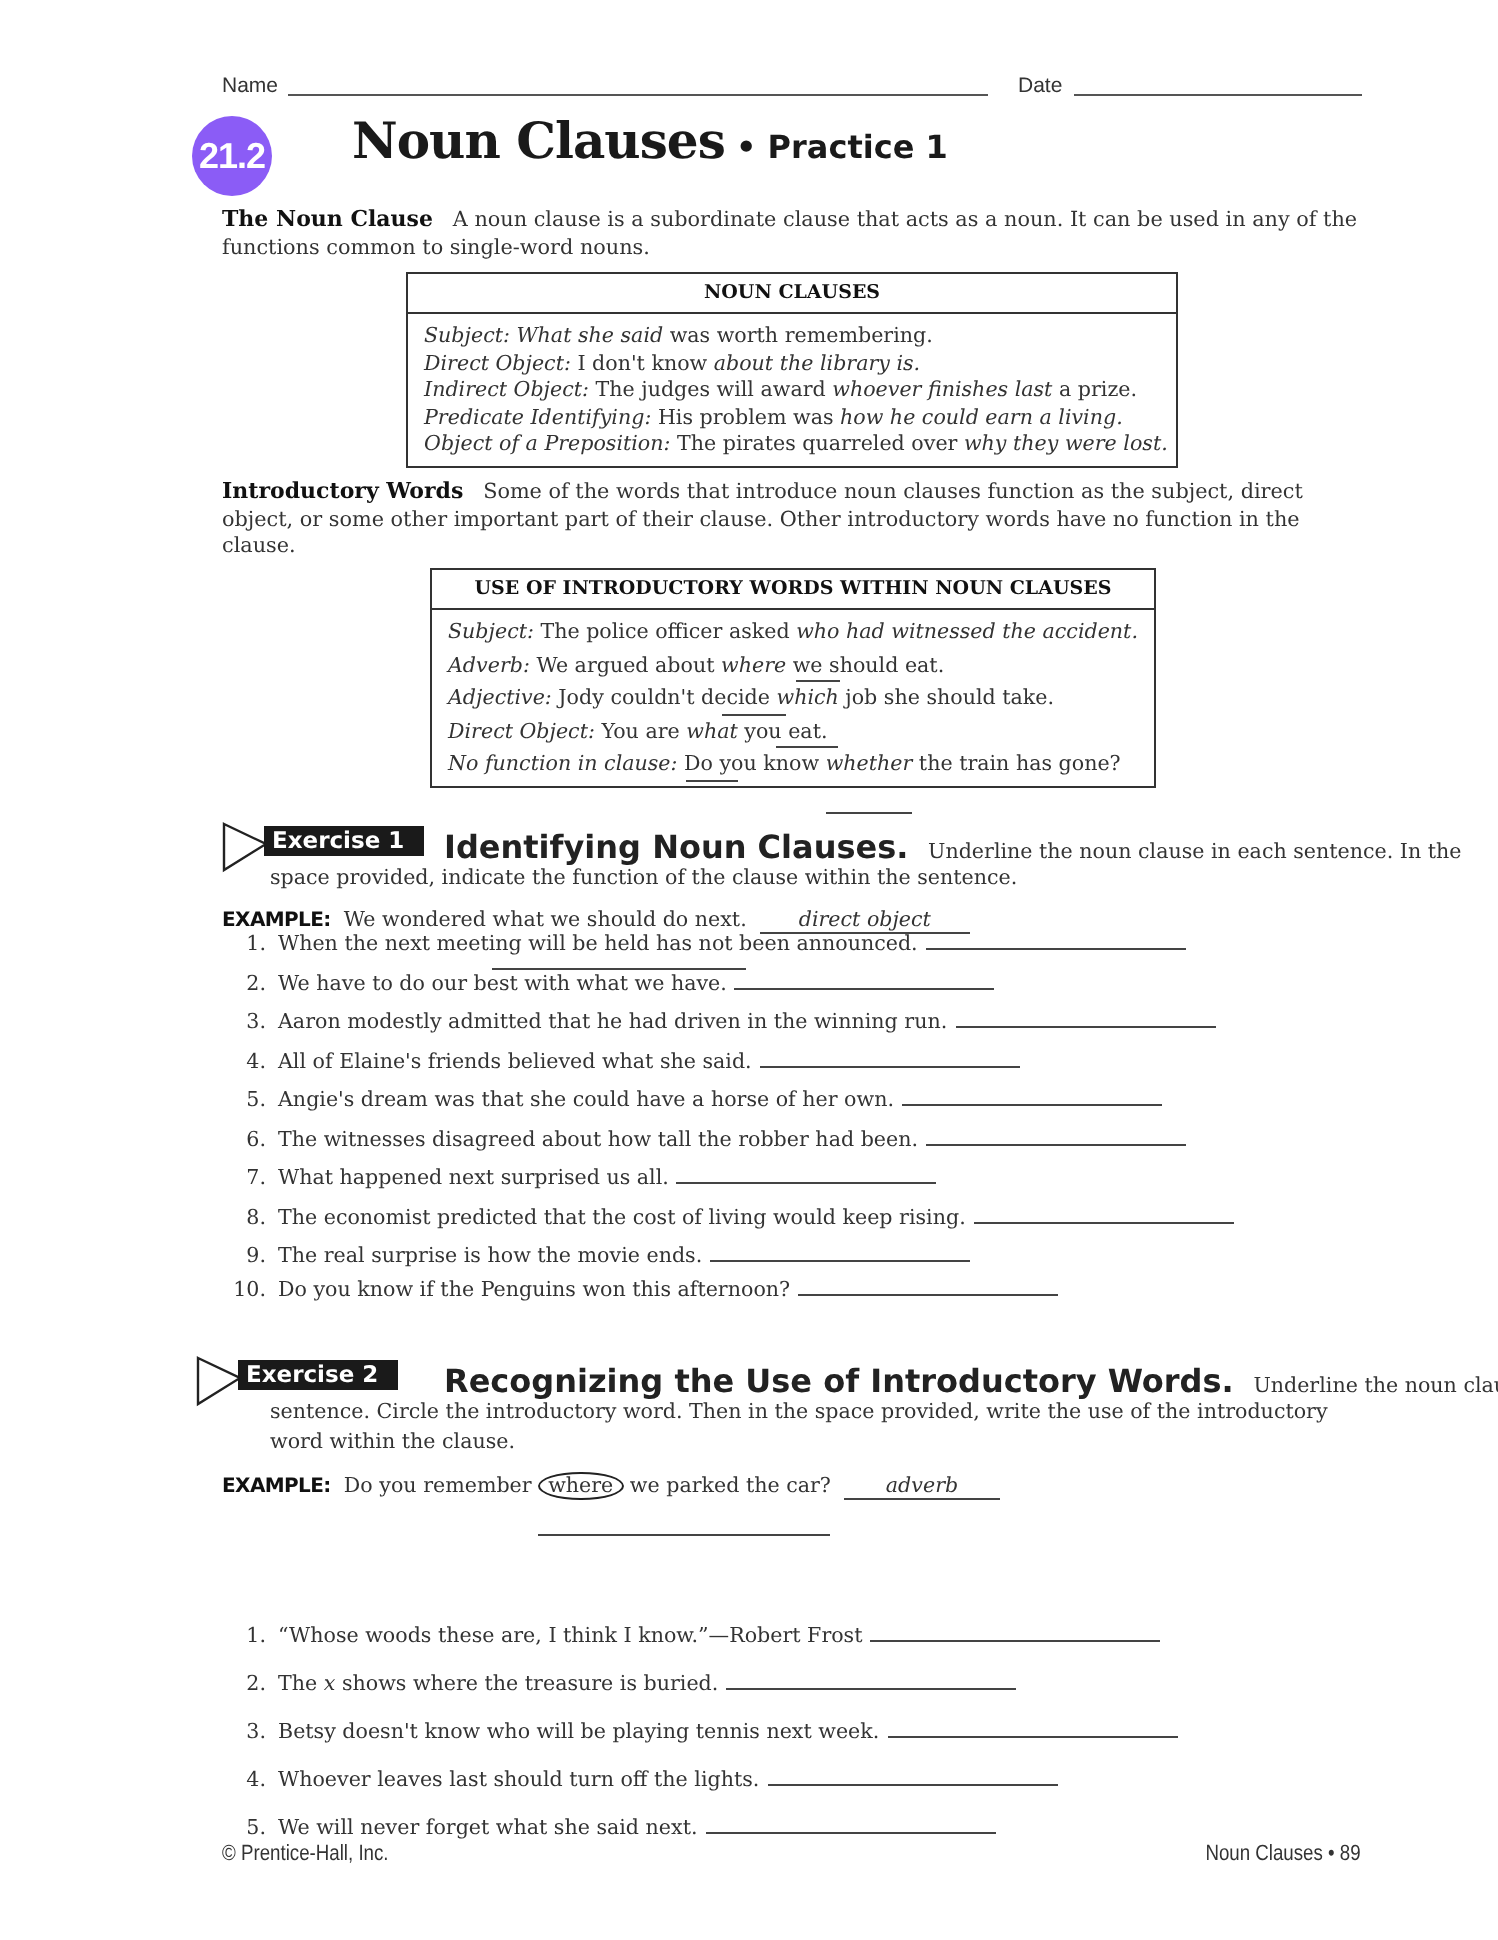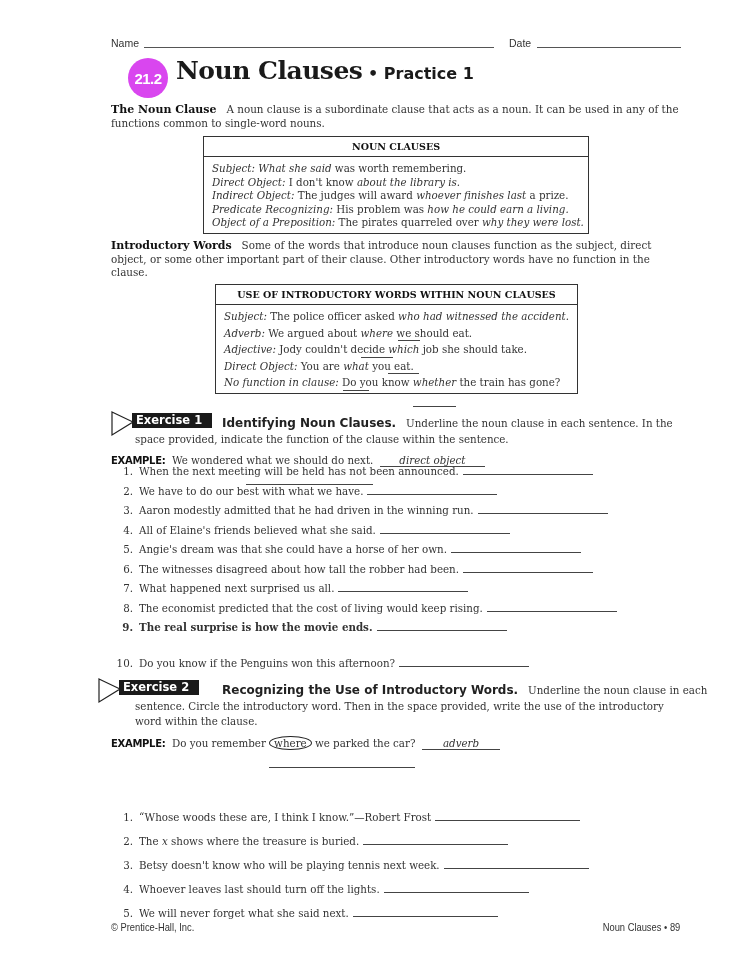--- a/index.html
+++ b/index.html
@@ -2,39 +2,39 @@
 <html><head>
   <meta charset="utf-8">
   <style>
     html, body { margin: 0; padding: 0; background: #ffffff; }
     body { width: 749px; height: 970px; position: relative; overflow: hidden; color: #222; font-family: "DejaVu Serif", serif; }
     .abs { position: absolute; }
     .sans { font-family: "Liberation Sans", sans-serif; }
     .hdr-label { font-size: 10.5px; color: #333; }
     .hline { border-bottom: 1px solid #555; height: 0; }
 
-    .badge { left: 128px; top: 58px; width: 40px; height: 40px; border-radius: 50%; background: #d946ef; color: #fff; font-family: "Liberation Sans", sans-serif; font-weight: bold; font-size: 15px; display: flex; align-items: center; justify-content: center; letter-spacing: -0.5px; }
+    .badge { left: 96px; top: 58px; width: 40px; height: 40px; border-radius: 50%; background: #8b5cf6; color: #fff; font-family: "Liberation Sans", sans-serif; font-weight: bold; font-size: 18px; display: flex; align-items: center; justify-content: center; letter-spacing: -0.5px; }
     .title { left: 176px; top: 56px; font-family: "DejaVu Serif", serif; font-weight: bold; font-size: 25px; color: #1a1a1a; letter-spacing: -0.5px; }
     .title .sub { font-family: "DejaVu Sans", sans-serif; font-size: 16px; font-weight: bold; letter-spacing: 0; }
 
     .para { font-size: 10.4px; line-height: 13.5px; width: 570px; color: #333; }
     .para b { font-family: "DejaVu Serif", serif; color: #111; font-size: 11px; }
 
     .box { border: 1.5px solid #333; background: #fff; }
     .box .bh { border-bottom: 1.5px solid #333; text-align: center; font-weight: bold; font-size: 9.5px; padding: 4px 0 4px; color: #111; }
     .box .bb { padding: 5px 8px 3px; font-size: 10.3px; color: #333; }
     .box .bb i { font-style: italic; }
     .row1 { line-height: 13.6px; white-space: nowrap; }
     .row2 { line-height: 16.6px; white-space: nowrap; }
     .ul { border-bottom: 1px solid #444; padding-bottom: 18px; }
 
     .ex-banner { height: 18px; }
     .ex-arrow { position: absolute; left: 0; top: 0; }
     .ex-tab { position: absolute; left: 21px; top: 2px; height: 15px; background: #1a1a1a; color: #fff; font-family: "DejaVu Sans", sans-serif; font-weight: bold; font-size: 11.5px; line-height: 15px; padding: 0 10px 0 4px; }
-    .ex-title { font-family: "DejaVu Sans", sans-serif; font-weight: bold; font-size: 12px; color: #222; }
+    .ex-title { font-family: "DejaVu Sans", sans-serif; font-weight: bold; font-size: 16px; color: #222; }
     .ex-text { font-size: 10.3px; color: #333; line-height: 15px; }
 
     .example { font-size: 10.3px; color: #333; white-space: nowrap; }
     .example .lbl { font-family: "DejaVu Sans", sans-serif; font-weight: bold; font-size: 10px; color: #111; letter-spacing: -0.3px; }
     .ans { display: inline-block; border-bottom: 1px solid #444; text-align: center; font-style: italic; }
 
     .item { font-size: 10.3px; color: #333; white-space: nowrap; height: 14px; }
     .item .num { display: inline-block; width: 22px; text-align: right; margin-right: 6px; }
     .blank { display: inline-block; border-bottom: 1px solid #444; width: 130px; height: 10px; margin-left: 4px; vertical-align: baseline; }
 
@@ -58,21 +58,21 @@
 <div class="abs para" style="left:111px;top:103px;">
   <b>The Noun Clause</b>&nbsp;&nbsp;&nbsp;<span>A noun clause is a subordinate clause that acts as a noun. It can be used in any of the functions common to single-word nouns.</span>
 </div>
 
 <div class="abs box" style="left:203px;top:136px;width:384px;">
   <div class="bh">NOUN CLAUSES</div>
   <div class="bb">
     <div class="row1"><i>Subject:</i> <i>What she said</i><span> was worth remembering.</span></div>
     <div class="row1"><i>Direct Object:</i><span> I don't know </span><i>about the library is.</i></div>
     <div class="row1"><i>Indirect Object:</i><span> The judges will award </span><i>whoever finishes last</i><span> a prize.</span></div>
-    <div class="row1"><i>Predicate Recognizing:</i><span> His problem was </span><i>how he could earn a living.</i></div>
+    <div class="row1"><i>Predicate Identifying:</i><span> His problem was </span><i>how he could earn a living.</i></div>
     <div class="row1"><i>Object of a Preposition:</i><span> The pirates quarreled over </span><i>why they were lost.</i></div>
   </div>
 </div>
 
 <div class="abs para" style="left:111px;top:239px;">
   <b>Introductory Words</b>&nbsp;&nbsp;&nbsp;<span>Some of the words that introduce noun clauses function as the subject, direct object, or some other important part of their clause. Other introductory words have no function in the clause.</span>
 </div>
 
 <div class="abs box" style="left:215px;top:284px;width:361px;">
   <div class="bh">USE OF INTRODUCTORY WORDS WITHIN NOUN CLAUSES</div>
@@ -104,21 +104,21 @@
 
 <div class="abs" style="left:111px;top:464px;">
   <div class="item" style="margin-bottom:5.5px;"><span class="num">1.</span><span>When the next meeting will be held has not been announced.</span><span class="blank"></span></div>
   <div class="item" style="margin-bottom:5.5px;"><span class="num">2.</span><span>We have to do our best with what we have.</span><span class="blank"></span></div>
   <div class="item" style="margin-bottom:5.5px;"><span class="num">3.</span><span>Aaron modestly admitted that he had driven in the winning run.</span><span class="blank"></span></div>
   <div class="item" style="margin-bottom:5.5px;"><span class="num">4.</span><span>All of Elaine's friends believed what she said.</span><span class="blank"></span></div>
   <div class="item" style="margin-bottom:5.5px;"><span class="num">5.</span><span>Angie's dream was that she could have a horse of her own.</span><span class="blank"></span></div>
   <div class="item" style="margin-bottom:5.5px;"><span class="num">6.</span><span>The witnesses disagreed about how tall the robber had been.</span><span class="blank"></span></div>
   <div class="item" style="margin-bottom:5.5px;"><span class="num">7.</span><span>What happened next surprised us all.</span><span class="blank"></span></div>
   <div class="item" style="margin-bottom:5.5px;"><span class="num">8.</span><span>The economist predicted that the cost of living would keep rising.</span><span class="blank"></span></div>
-  <div class="item" style="margin-bottom:22px;font-weight:bold;"><span class="num">9.</span><span>The real surprise is how the movie ends.</span><span class="blank"></span></div>
+  <div class="item" style="margin-bottom:3px;"><span class="num">9.</span><span>The real surprise is how the movie ends.</span><span class="blank"></span></div>
   <div class="item"><span class="num">10.</span><span>Do you know if the Penguins won this afternoon?</span><span class="blank"></span></div>
 </div>
 
 <div class="abs ex-banner" style="left:98px;top:678px;width:130px;">
   <svg class="ex-arrow" width="24" height="26" viewBox="0 0 24 26">
     <polygon points="1,1 22,11 1,24" fill="#fff" stroke="#222" stroke-width="1.2"></polygon>
   </svg>
   <div class="ex-tab">Exercise 2</div>
 </div>
 <div class="abs ex-text" style="left:222px;top:683px;white-space:nowrap;">

